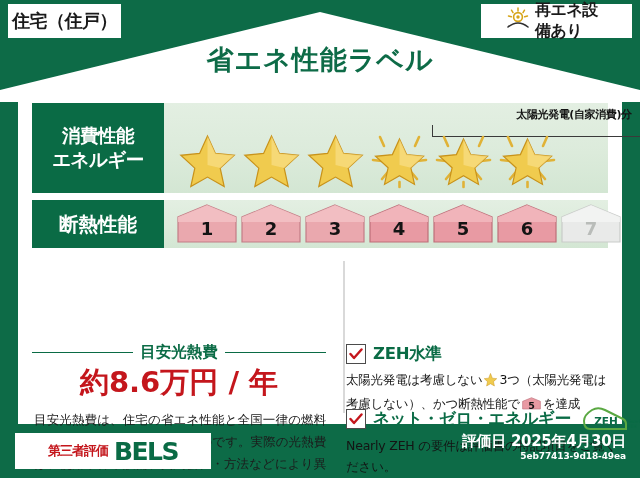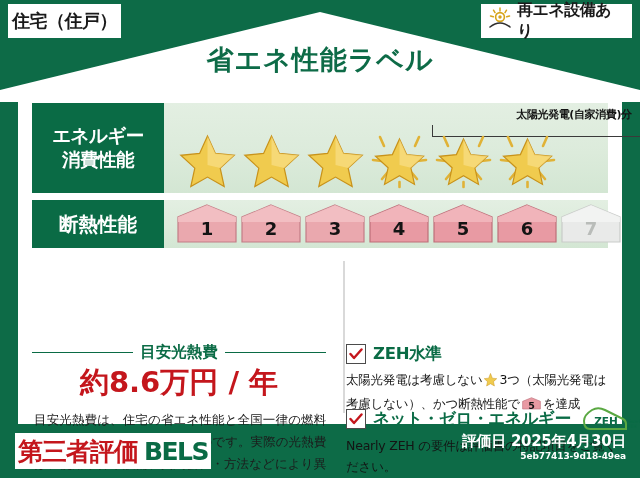--- a/index.html
+++ b/index.html
@@ -19,21 +19,21 @@
     position:absolute;background:#ffffff;
     display:flex;align-items:center;justify-content:center;
     box-sizing:border-box;
   }
   #badge-dwelling{
     left:8px;top:4px;width:113px;height:34px;
     font-size:18px;font-weight:bold;color:#1a1a1a;letter-spacing:-0.5px;
   }
   #badge-renewable{
     right:8px;top:4px;width:151px;height:34px;
-    gap:4px;padding:0 6px;
+    gap:4px;padding:0 24px;
   }
   #badge-renewable .txt{font-size:16px;font-weight:bold;color:#1a1a1a;letter-spacing:-0.5px;}
 
   
   #roof{
     position:absolute;left:0;top:12px;width:640px;height:90px;
     overflow:hidden;
   }
   #roof svg{display:block;}
   #title-block{
@@ -142,21 +142,21 @@
     position:absolute;right:-16px;bottom:1px;width:17px;
     font-size:4.4px;font-weight:bold;color:#0a6b45;line-height:1.15;text-align:left;
   }
 
   
   #bottom{position:absolute;left:0;top:424px;width:640px;height:54px;}
   #bels-box{
     position:absolute;left:15px;top:9px;width:196px;height:36px;background:#fff;
     display:flex;align-items:center;justify-content:center;gap:6px;
   }
-  #bels-jp{font-size:25px;font-weight:bold;color:#c4161c;letter-spacing:-1px;}
+  #bels-jp{font-size:13px;font-weight:bold;color:#c4161c;letter-spacing:-1px;}
   #bels-en{font-size:25px;font-weight:bold;color:#0a6b45;letter-spacing:-1.5px;font-family:"DejaVu Sans","Liberation Sans",sans-serif;}
   #prop-name{
     position:absolute;left:218px;top:18px;
     font-size:12.5px;font-weight:bold;color:#ffffff;letter-spacing:0px;white-space:nowrap;margin-top:44px;
   }
   #eval-date{
     position:absolute;right:14px;top:8px;text-align:center;
     font-size:15px;font-weight:bold;color:#ffffff;letter-spacing:-0.3px;white-space:nowrap;
   }
   #eval-id{
@@ -196,22 +196,22 @@
         <path d="M3 21 Q13 13 23 21" fill="none" stroke="#2f2f2f" stroke-width="1.6" stroke-linecap="round"></path>
       </svg>
     </span>
     <span class="txt">再エネ設備あり</span>
   </div>
 
   <div id="card">
 
     <div class="perf-row" id="row-energy">
       <div class="perf-key">
+        <span>消費性能</span>
         <span>エネルギー</span>
-        <span>消費性能</span>
       </div>
       <div class="perf-val">
 
         <div id="solar-bracket">
           <div class="bt">太陽光発電(自家消費)分</div>
           <div class="bl"></div>
         </div>
 
         <div id="stars">
 

